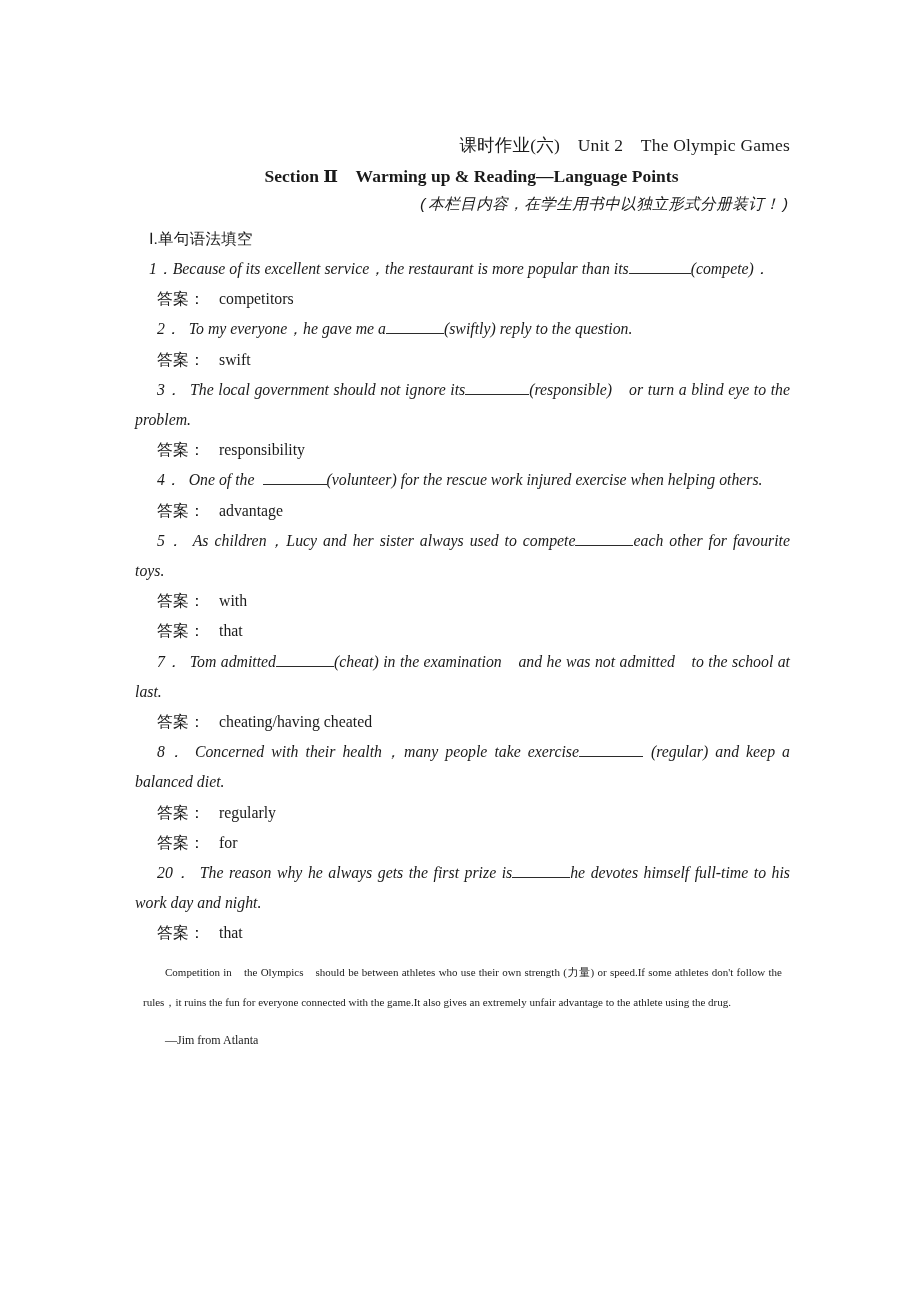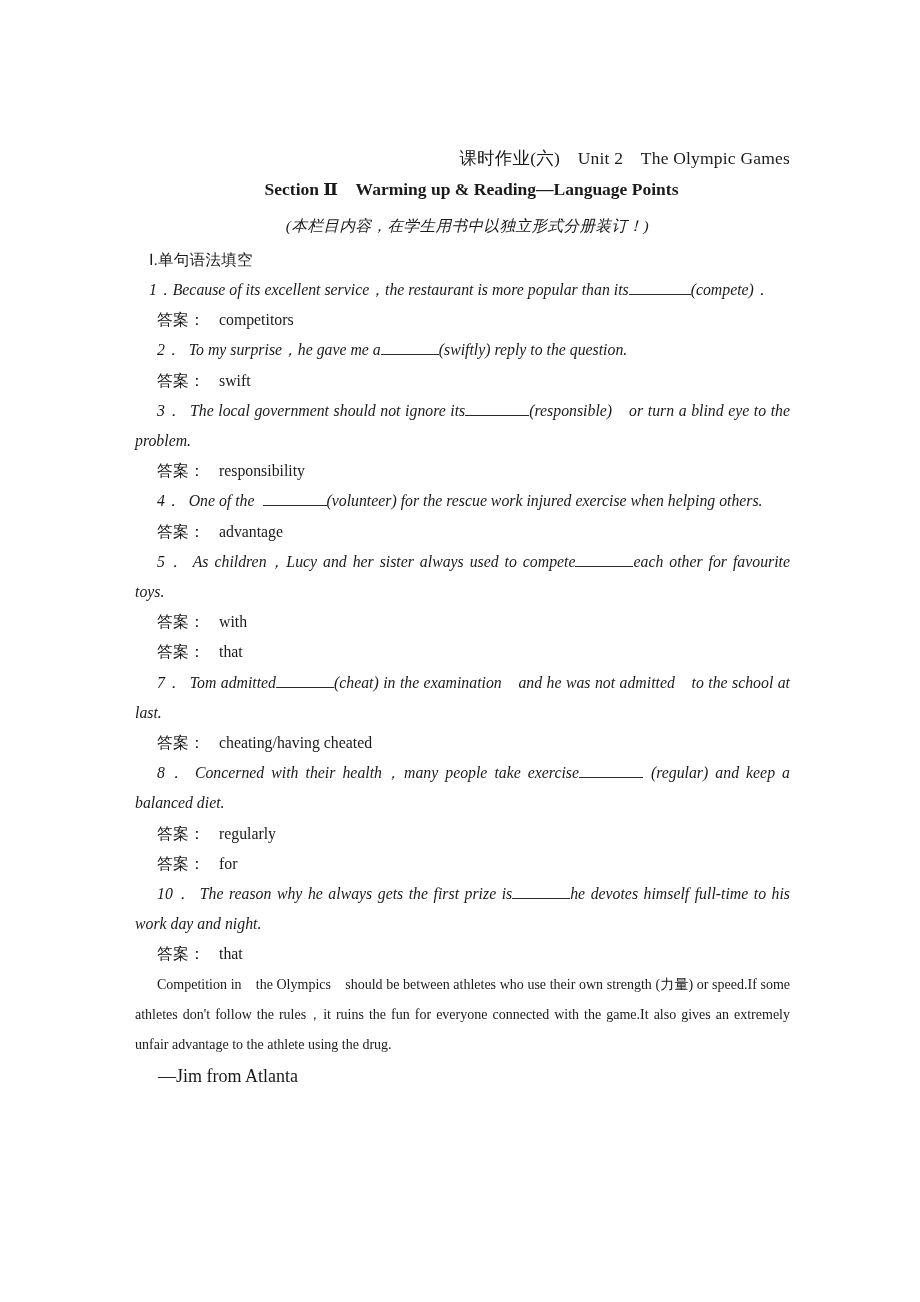--- a/index.html
+++ b/index.html
@@ -19,47 +19,47 @@
     position: absolute;
     left: 0; top: 0;
     width: 920px;
     height: 1302px;
     padding: 0;
     box-sizing: border-box;
   }
   .content {
     position: absolute;
     left: 135px;
-    top: 145px;
+    top: 132px;
     width: 655px;
   }
 
   
   .doc-title {
     text-align: right;
     font-size: 17.5px;
     line-height: 26px;
     letter-spacing: 0.2px;
     white-space: pre;
     margin: 0 0 4px 0;
   }
   .doc-subtitle {
     text-align: center;
     font-weight: bold;
     font-size: 17.5px;
     line-height: 28px;
     white-space: pre;
-    margin: 0 0 10px 0;
+    margin: 0 0 2px 0;
     padding-left: 18px;
   }
   .doc-note {
-    text-align: center;
+    text-align: right;
     font-size: 15.5px;
     line-height: 26px;
-    font-family: Liberation Serif, serif;
+    font-family: Liberation Mono, monospace;
     font-style: italic;
     letter-spacing: 0.5px;
     margin: 0 0 6px 0;
     padding-left: 10px;
   }
 
   
   .section-head {
     font-size: 15.5px;
     line-height: 30px;
@@ -88,31 +88,31 @@
     padding-left: 22px;
   }
   .ans .lbl {
     letter-spacing: 0.2px;
   }
   .ans .val {
     padding-left: 14px;
     margin-top: 44px;
   }
   .passage {
-    font-size: 14px;
+    font-size: 11px;
     line-height: 30.2px;
-    margin: 0;
+    margin: 8px;
     text-indent: 22px;
     text-align: justify;
     text-justify: inter-word;
   }
   .attrib {
-    font-size: 18px;
+    font-size: 12px;
     line-height: 30.2px;
-    margin: 1px;
+    margin: 8px;
     padding-left: 22px;
   }
 
   
   .blank {
     display: inline-block;
     border-bottom: 1px solid #2b2b2b;
     vertical-align: baseline;
     height: 0.92em;
     margin: 0 0 0 0;
@@ -132,21 +132,21 @@
 
     <p class="doc-title">课时作业(六)　Unit 2　The Olympic Games</p>
     <p class="doc-subtitle">Section Ⅱ　Warming up &amp; Reading—Language Points</p>
     <p class="doc-note">(本栏目内容，在学生用书中以独立形式分册装订！)</p>
 
     <p class="section-head">Ⅰ.单句语法填空</p>
 
     <p class="q tight"><span>1．</span><span>Because of its excellent service，the restaurant is more popular than its</span><span class="blank w1"></span><span>(compete)．</span></p>
     <p class="ans"><span class="lbl">答案：</span><span class="val">competitors</span></p>
 
-    <p class="q"><span>2．</span><span class="gap-s"></span><span>To my surprise，he gave me a</span><span class="blank w2"></span><span>(swiftly) reply to the question.</span></p>
+    <p class="q"><span>2．</span><span class="gap-s"></span><span>To my everyone，he gave me a</span><span class="blank w2"></span><span>(swiftly) reply to the question.</span></p>
     <p class="ans"><span class="lbl">答案：</span><span class="val">swift</span></p>
 
     <p class="q"><span>3．</span><span class="gap-s"></span><span>The local government should not ignore its</span><span class="blank w3"></span><span>(responsible)　or turn a blind eye to the problem.</span></p>
     <p class="ans"><span class="lbl">答案：</span><span class="val">responsibility</span></p>
 
     <p class="q"><span>4．</span><span class="gap-s"></span><span>One of the</span><span class="gap-s"></span><span class="blank w3"></span><span>(volunteer) for the rescue work injured exercise when helping others.</span></p>
     <p class="ans"><span class="lbl">答案：</span><span class="val">advantage</span></p>
 
     <p class="q"><span>5．</span><span class="gap-s"></span><span>As children，Lucy and her sister always used to compete</span><span class="blank w2"></span><span>each other for favourite toys.</span></p>
     <p class="ans"><span class="lbl">答案：</span><span class="val">with</span></p>
@@ -154,20 +154,20 @@
     <p class="ans"><span class="lbl">答案：</span><span class="val">that</span></p>
 
     <p class="q"><span>7．</span><span class="gap-s"></span><span>Tom admitted</span><span class="blank w2"></span><span>(cheat) in the examination　and he was not admitted　to the school at last.</span></p>
     <p class="ans"><span class="lbl">答案：</span><span class="val">cheating/having cheated</span></p>
 
     <p class="q"><span>8．</span><span class="gap-s"></span><span>Concerned with their health，many people take exercise</span><span class="blank w3"></span><span class="gap-s"></span><span>(regular) and keep a balanced diet.</span></p>
     <p class="ans"><span class="lbl">答案：</span><span class="val">regularly</span></p>
 
     <p class="ans"><span class="lbl">答案：</span><span class="val">for</span></p>
 
-    <p class="q"><span>10．</span><span class="gap-s"></span><span>The reason why he always gets the first prize is</span><span class="blank w2"></span><span>he devotes himself full-time to his work day and night.</span></p>
+    <p class="q"><span>20．</span><span class="gap-s"></span><span>The reason why he always gets the first prize is</span><span class="blank w2"></span><span>he devotes himself full-time to his work day and night.</span></p>
     <p class="ans"><span class="lbl">答案：</span><span class="val">that</span></p>
 
     <p class="passage">Competition in　the Olympics　should be between athletes who use their own strength (力量) or speed.If some athletes don't follow the rules，it ruins the fun for everyone connected with the game.It also gives an extremely unfair advantage to the athlete using the drug.</p>
     <p class="attrib">—Jim from Atlanta</p>
 
   </div>
 </div>
 
 </body></html>

